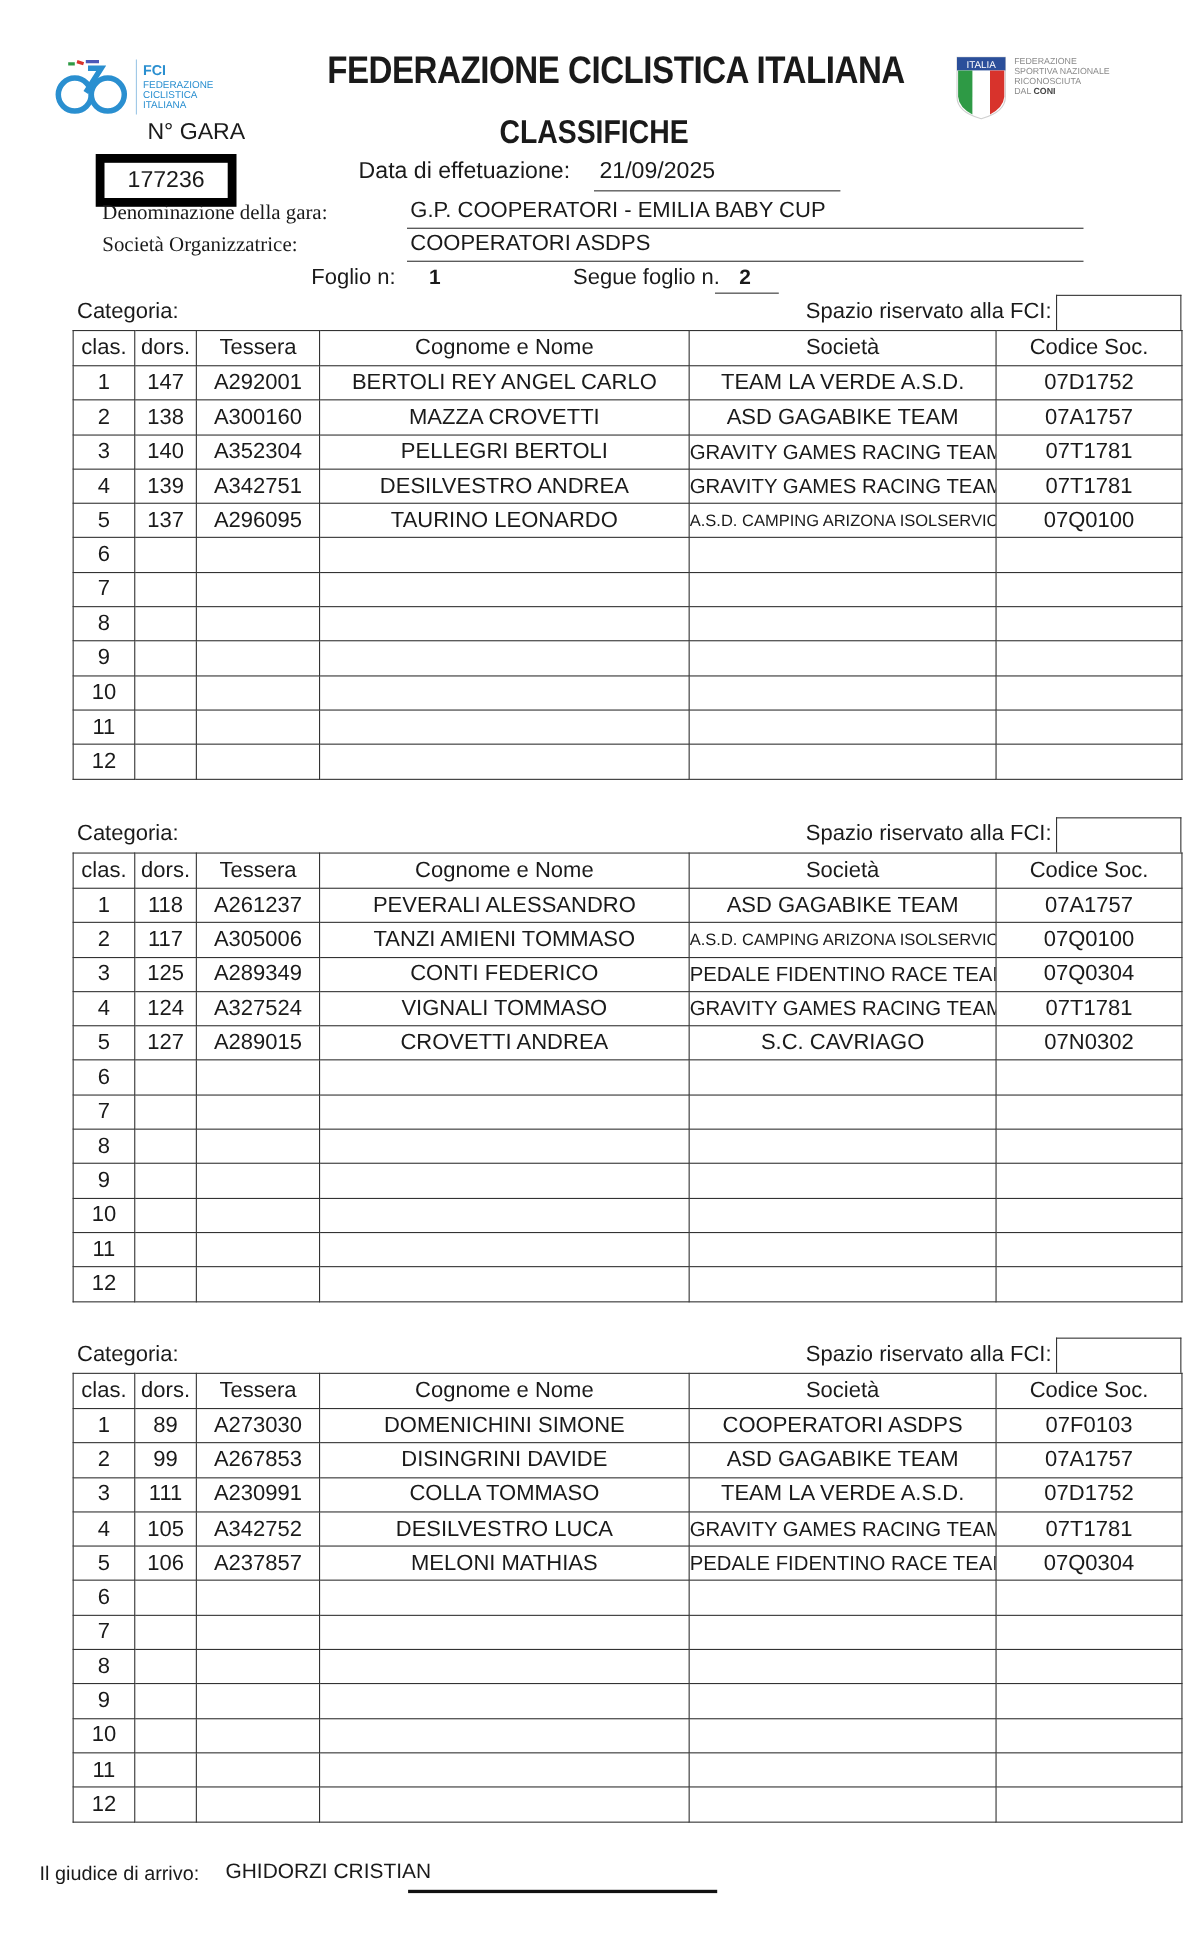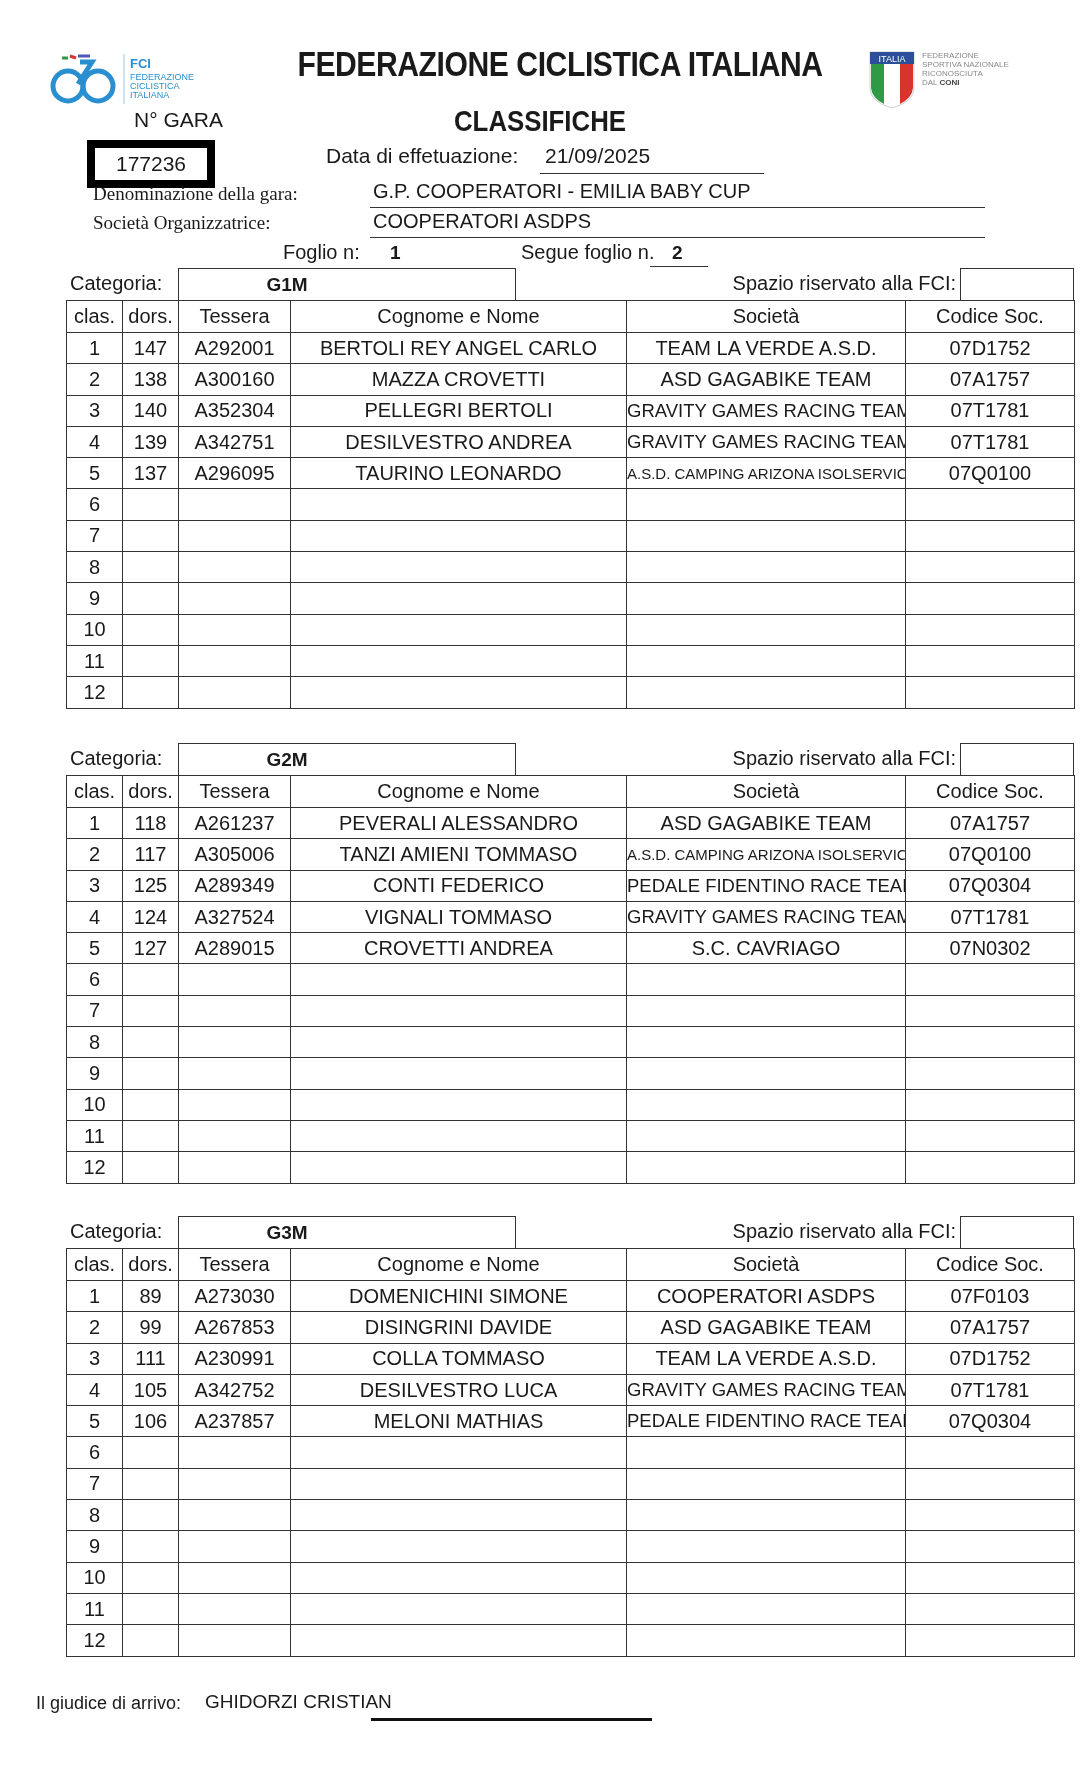--- a/index.html
+++ b/index.html
@@ -101,21 +101,20 @@
 <div id="foglio-label" class="abs">Foglio n:</div>
 <div id="foglio-value" class="abs">1</div>
 <div id="segue-label" class="abs">Segue foglio n.</div>
 <div id="segue-value" class="abs">2</div>
 <div id="segue-line" class="abs"></div>
 
 <div id="blocks">
   <div class="block" style="top: 268px;">
     <div class="cat-row">
       <div class="cat-label">Categoria:</div>
-      <div class="cat-box"><span>G1M</span></div>
       <div class="fci-label">Spazio riservato alla FCI:</div>
       <div class="fci-box"></div>
     </div>
     <table>
       <colgroup>
           <col class="c1">
           <col class="c2">
           <col class="c3">
           <col class="c4">
           <col class="c5">
@@ -228,21 +227,20 @@
             <td></td>
             <td></td>
           </tr>
         </tbody>
     </table>
   </div>
 
   <div class="block" style="top: 743px;">
     <div class="cat-row">
       <div class="cat-label">Categoria:</div>
-      <div class="cat-box"><span>G2M</span></div>
       <div class="fci-label">Spazio riservato alla FCI:</div>
       <div class="fci-box"></div>
     </div>
     <table>
       <colgroup>
           <col class="c1">
           <col class="c2">
           <col class="c3">
           <col class="c4">
           <col class="c5">
@@ -355,21 +353,20 @@
             <td></td>
             <td></td>
           </tr>
         </tbody>
     </table>
   </div>
 
   <div class="block" style="top: 1216px;">
     <div class="cat-row">
       <div class="cat-label">Categoria:</div>
-      <div class="cat-box"><span>G3M</span></div>
       <div class="fci-label">Spazio riservato alla FCI:</div>
       <div class="fci-box"></div>
     </div>
     <table>
       <colgroup>
           <col class="c1">
           <col class="c2">
           <col class="c3">
           <col class="c4">
           <col class="c5">

